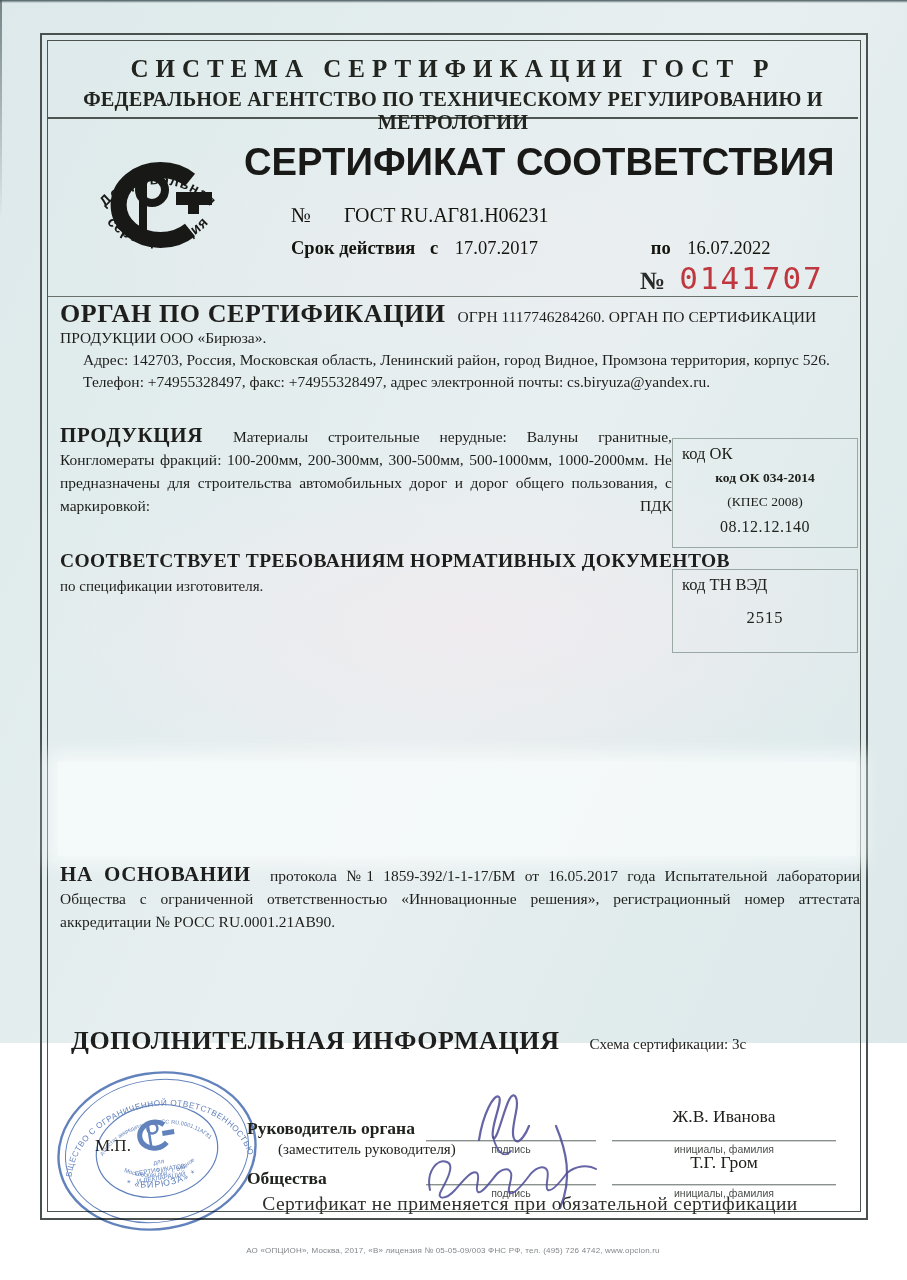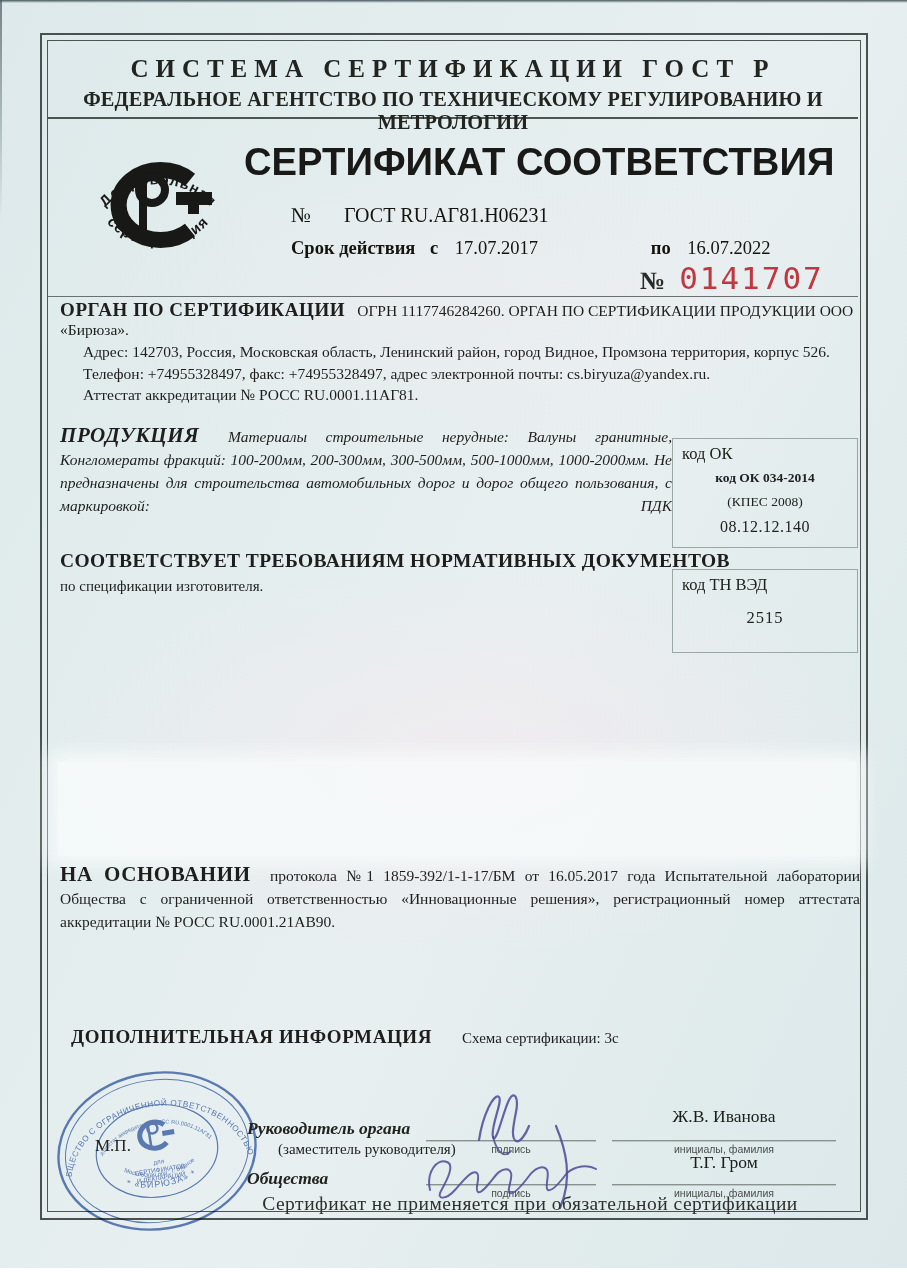--- a/index.html
+++ b/index.html
@@ -1,18 +1,18 @@
 <!DOCTYPE html>
 <html><head>
 <meta charset="utf-8">
 <style>
   html,body{margin:0;padding:0;}
   body{width:907px;height:1280px;overflow:hidden;}
   .page{
-    position:relative;width:907px;height:1268px;
+    position:relative;width:907px;height:1043px;
     background:
       radial-gradient(ellipse 70% 22% at 52% 60%, rgba(244,234,240,.65), rgba(244,234,240,0) 70%),
       radial-gradient(ellipse 60% 18% at 50% 24%, rgba(240,236,240,.4), rgba(240,236,240,0) 75%),
       linear-gradient(115deg, #dde9ea 0%, #e3edee 30%, #e8eff0 55%, #e0ebec 80%, #dce8ea 100%);
     font-family:"Liberation Serif", serif;color:#1e1e1c;
   }
   .scan-edge{position:absolute;left:0;top:0;width:100%;height:3px;
     background:linear-gradient(#46585c,rgba(70,88,92,0));}
   .scan-edge-left{position:absolute;left:0;top:0;width:2px;height:220px;
     background:linear-gradient(rgba(70,88,92,.7),rgba(70,88,92,0));}
@@ -45,27 +45,27 @@
   .validity-line .sp{margin-left:10px;}
   .validity-line .date{margin-left:12px;font-family:"Liberation Serif",serif;}
   .validity-line .po{margin-left:108px;}
 
   .blank-no{position:absolute;left:640px;top:260px;}
   .blank-no-sign{font-size:25px;font-weight:bold;color:#2a2a26;margin-right:10px;}
   .blank-no-digits{font-family:"DejaVu Sans Mono",monospace;font-size:31px;
     color:#c0383f;letter-spacing:2px;}
 
   .sec p{margin:0;}
-  .h19{font-weight:bold;font-size:19px;letter-spacing:.6px;margin-right:8px;}
+  .h19{font-weight:bold;font-size:26px;letter-spacing:.6px;margin-right:8px;}
   .h20{font-weight:bold;font-size:21px;letter-spacing:.6px;margin-right:10px;}
   .t15{font-size:15.5px;}
   .organ{position:absolute;left:60px;top:299px;width:800px;}
   .organ .addr{margin-top:2px;padding-left:23px;font-size:15.5px;line-height:21.5px;}
   .production{position:absolute;left:60px;top:424px;width:612px;}
-  .production p{text-align:justify;text-align-last:justify;line-height:23px;font-style:italic;}
+  .production p{text-align:justify;text-align-last:justify;line-height:23px;}
   .conforms-h{position:absolute;left:60px;top:550px;font-weight:bold;font-size:19.5px;
     letter-spacing:.4px;}
   .conforms-t{position:absolute;left:60px;top:578px;font-size:15px;}
   .basis{position:absolute;left:60px;top:863px;width:800px;}
   .basis p{text-align:justify;line-height:23px;}
   .additional{position:absolute;left:71px;top:1026px;}
   .additional .t15{margin-left:18px;font-size:15px;}
 
   .code-box{position:absolute;border:1px solid #9aa8a4;color:#20221d;}
   .ok-box{left:672px;top:438px;width:184px;height:108px;}
@@ -77,21 +77,21 @@
   .tnved-val{position:absolute;left:0;top:38px;width:100%;text-align:center;font-size:16.5px;letter-spacing:1px;}
 
   .redacted{position:absolute;left:58px;top:762px;width:798px;height:94px;
     background:rgba(248,251,251,.8);box-shadow:0 0 16px 10px rgba(248,251,251,.75);}
 
   .mp{position:absolute;left:95px;top:1136px;font-size:17px;color:#262622;}
   .stamp{position:absolute;left:52px;top:1068px;mix-blend-mode:multiply;opacity:.82;}
   .stamp text{font-family:"Liberation Sans",sans-serif;fill:#3f66ad;}
   .stamp ellipse,.stamp path.ring{stroke:#3f66ad;fill:none;}
 
-  .role{position:absolute;left:247px;font-weight:bold;font-size:17.5px;color:#21231e;font-style:italic;}
+  .role{position:absolute;left:247px;font-weight:bold;font-size:17.5px;color:#21231e;}
   .role-head{top:1118px;}
   .role-sub{position:absolute;left:247px;top:1141px;font-size:15px;color:#21231e;padding-left:31px;}
   .role-expert{top:1168px;}
 
   .sig-line{position:absolute;height:1px;background:#8a928e;box-shadow:0 1px 0 rgba(138,146,142,.4);}
   .line-sig1{left:426px;top:1140px;width:170px;}
   .line-name1{left:612px;top:1140px;width:224px;}
   .line-sig2{left:426px;top:1184px;width:170px;}
   .line-name2{left:612px;top:1184px;width:224px;}
   .cap{position:absolute;font-family:"Liberation Sans",sans-serif;font-size:10.5px;color:#4a4f4b;text-align:center;}
@@ -165,21 +165,20 @@
   </div>
 
   <div class="sec organ">
     <p>
       <span class="h19">ОРГАН ПО СЕРТИФИКАЦИИ</span>
       <span class="t15">ОГРН 1117746284260. ОРГАН ПО СЕРТИФИКАЦИИ ПРОДУКЦИИ ООО «Бирюза».</span>
     </p>
     <div class="addr">
       <div>Адрес: 142703, Россия, Московская область, Ленинский район, город Видное, Промзона территория, корпус 526.</div>
       <div>Телефон: +74955328497, факс: +74955328497, адрес электронной почты: cs.biryuza@yandex.ru.</div>
-      <div>Аттестат аккредитации № РОСС RU.0001.11АГ81.</div>
     </div>
   </div>
 
   <div class="sec production">
     <p>
       <span class="h20">ПРОДУКЦИЯ</span>
       <span class="t15">Материалы строительные нерудные: Валуны гранитные, Конгломераты фракций: 100-200мм, 200-300мм, 300-500мм, 500-1000мм, 1000-2000мм. Не предназначены для строительства автомобильных дорог и дорог общего пользования, с маркировкой: ПДК</span>
     </p>
   </div>
 
@@ -271,13 +270,14 @@
       <path d="M 479,1140 C 483,1114 494,1093 499,1097 C 503,1101 490,1128 493,1137 C 496,1145 503,1112 509,1100 C 514,1090 519,1097 516,1112 C 513,1127 511,1138 516,1141 C 520,1143 526,1134 529,1126" stroke-width="2.2"></path>
       <path d="M 493,1137 C 497,1152 504,1159 511,1151" stroke-width="1.8"></path>
     </g>
     <g>
       <path d="M 430,1190 C 426,1172 437,1158 447,1162 C 455,1165 447,1180 441,1191 C 436,1200 446,1200 455,1190 C 463,1181 472,1169 477,1173 C 481,1177 474,1190 478,1192 C 482,1194 490,1182 496,1175 C 501,1169 509,1167 511,1173 C 513,1179 506,1191 510,1193 C 514,1195 523,1184 529,1176 C 534,1169 543,1164 547,1170 C 550,1175 544,1188 548,1190 C 552,1192 561,1181 567,1173 C 575,1166 588,1164 596,1169" stroke-width="2"></path>
       <path d="M 556,1126 C 566,1150 573,1178 560,1208" stroke-width="2.2"></path>
     </g>
   </svg>
 
   <div class="no-mandatory">Сертификат не применяется при обязательной сертификации</div>
+  <div class="print-info">АО «ОПЦИОН», Москва, 2017, «В»      лицензия № 05-05-09/003 ФНС РФ, тел. (495) 726 4742, www.opcion.ru</div>
 </div>
 
 </body></html>

